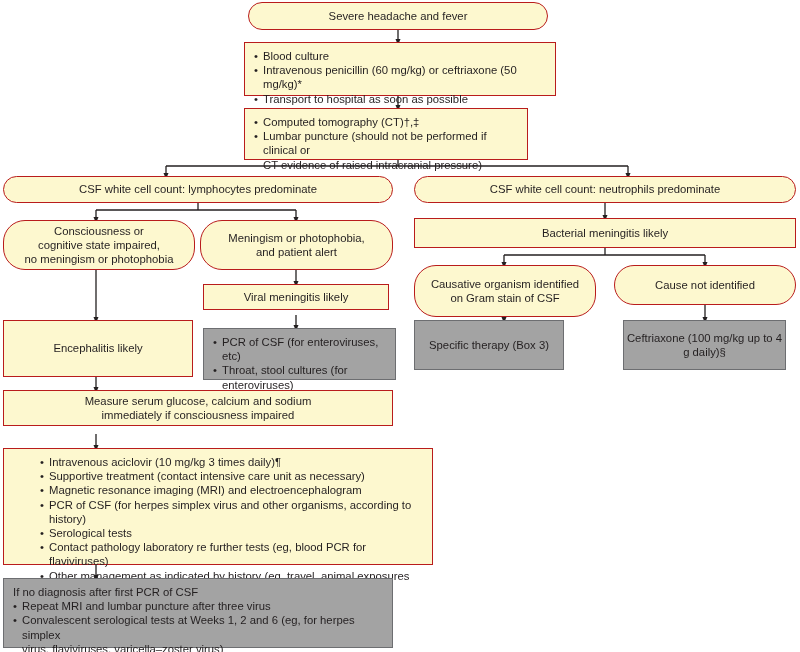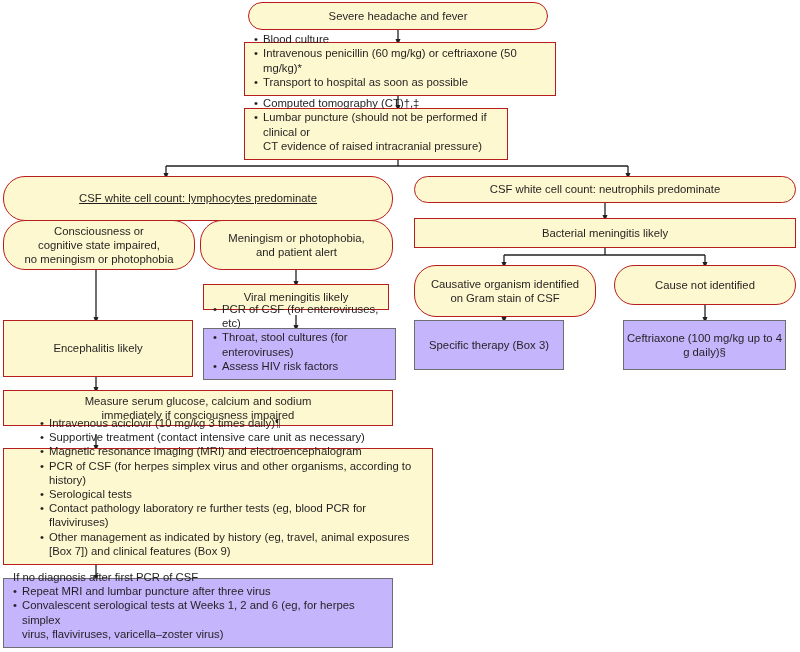--- a/index.html
+++ b/index.html
@@ -34,31 +34,31 @@
     justify-content: center;
   }
   .node.rounded {
     border-radius: 22px;
   }
   .node.center {
     text-align: center;
     align-items: center;
   }
   .node.plain {
-    background: #c4b5fd;
+    background: #a3a3a3;
     border: 1px solid #6d6e71;
   }
   .node .txt {
     width: 100%;
     white-space: pre-line;
   }
   .node.bullets {
     text-align: left;
     padding: 6px 9px 6px 9px;
-    justify-content: flex-end;
+    justify-content: flex-start;
   }
   ul.blist {
     margin: 0;
     padding: 0;
     list-style: none;
   }
   ul.blist li {
     position: relative;
     padding-left: 9px;
     margin: 0 0 0 0;
@@ -138,29 +138,29 @@
   </div>
 
   <div class="node bullets" style="left:244px; top:42px; width:312px; height:54px;">
     <ul class="blist">
       <li class="bullet">Blood culture</li>
       <li class="bullet">Intravenous penicillin (60 mg/kg) or ceftriaxone (50 mg/kg)*</li>
       <li class="bullet">Transport to hospital as soon as possible</li>
     </ul>
   </div>
 
-  <div class="node bullets" style="left:244px; top:108px; width:264px; height:52px;">
+  <div class="node bullets" style="left:244px; top:108px; width:284px; height:52px;">
     <ul class="blist">
       <li class="bullet">Computed tomography (CT)†,‡</li>
       <li class="bullet">Lumbar puncture (should not be performed if clinical or
 CT evidence of raised intracranial pressure)</li>
     </ul>
   </div>
 
-  <div class="node rounded center" style="left:3px; top:176px; width:390px; height:45px;text-decoration:underline;">
+  <div class="node rounded center" style="left:3px; top:176px; width:390px; height:27px;">
     <div class="txt">CSF white cell count: lymphocytes predominate</div>
   </div>
 
   <div class="node rounded center" style="left:414px; top:176px; width:382px; height:27px;">
     <div class="txt">CSF white cell count: neutrophils predominate</div>
   </div>
 
   <div class="node rounded center" style="left:3px; top:220px; width:192px; height:50px;">
     <div class="txt">Consciousness or
 cognitive state impaired,

